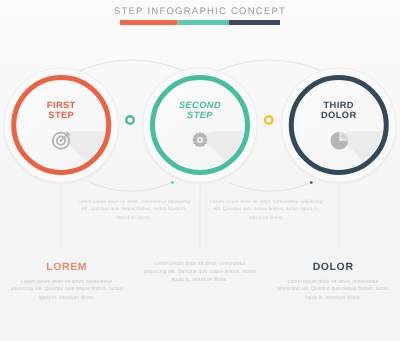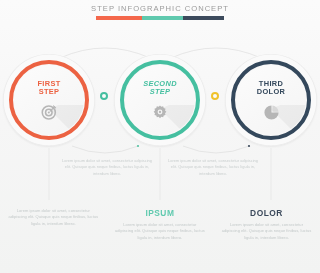--- a/index.html
+++ b/index.html
@@ -288,24 +288,24 @@
       <div class="mid-text">Lorem ipsum dolor sit amet, consectetur adipiscing elit. Quisque quis neque finibus, luctus ligula in, interdum libero.</div>
     </div>
     <div class="mid-col">
       <div class="mid-text">Lorem ipsum dolor sit amet, consectetur adipiscing elit. Quisque quis neque finibus, luctus ligula in, interdum libero.</div>
     </div>
     <div class="mid-col spacer"></div>
   </div>
 
   <div class="bottom-row">
     <div class="bottom-col">
+      <div class="bottom-title bt-1">LOREM</div>
       <div class="bottom-text">Lorem ipsum dolor sit amet, consectetur adipiscing elit. Quisque quis neque finibus, luctus ligula in, interdum libero.</div>
     </div>
     <div class="bottom-col">
-      <div class="bottom-title bt-2">IPSUM</div>
       <div class="bottom-text">Lorem ipsum dolor sit amet, consectetur adipiscing elit. Quisque quis neque finibus, luctus ligula in, interdum libero.</div>
     </div>
     <div class="bottom-col">
       <div class="bottom-title bt-3">DOLOR</div>
       <div class="bottom-text">Lorem ipsum dolor sit amet, consectetur adipiscing elit. Quisque quis neque finibus, luctus ligula in, interdum libero.</div>
     </div>
   </div>
 
 </div>
 

